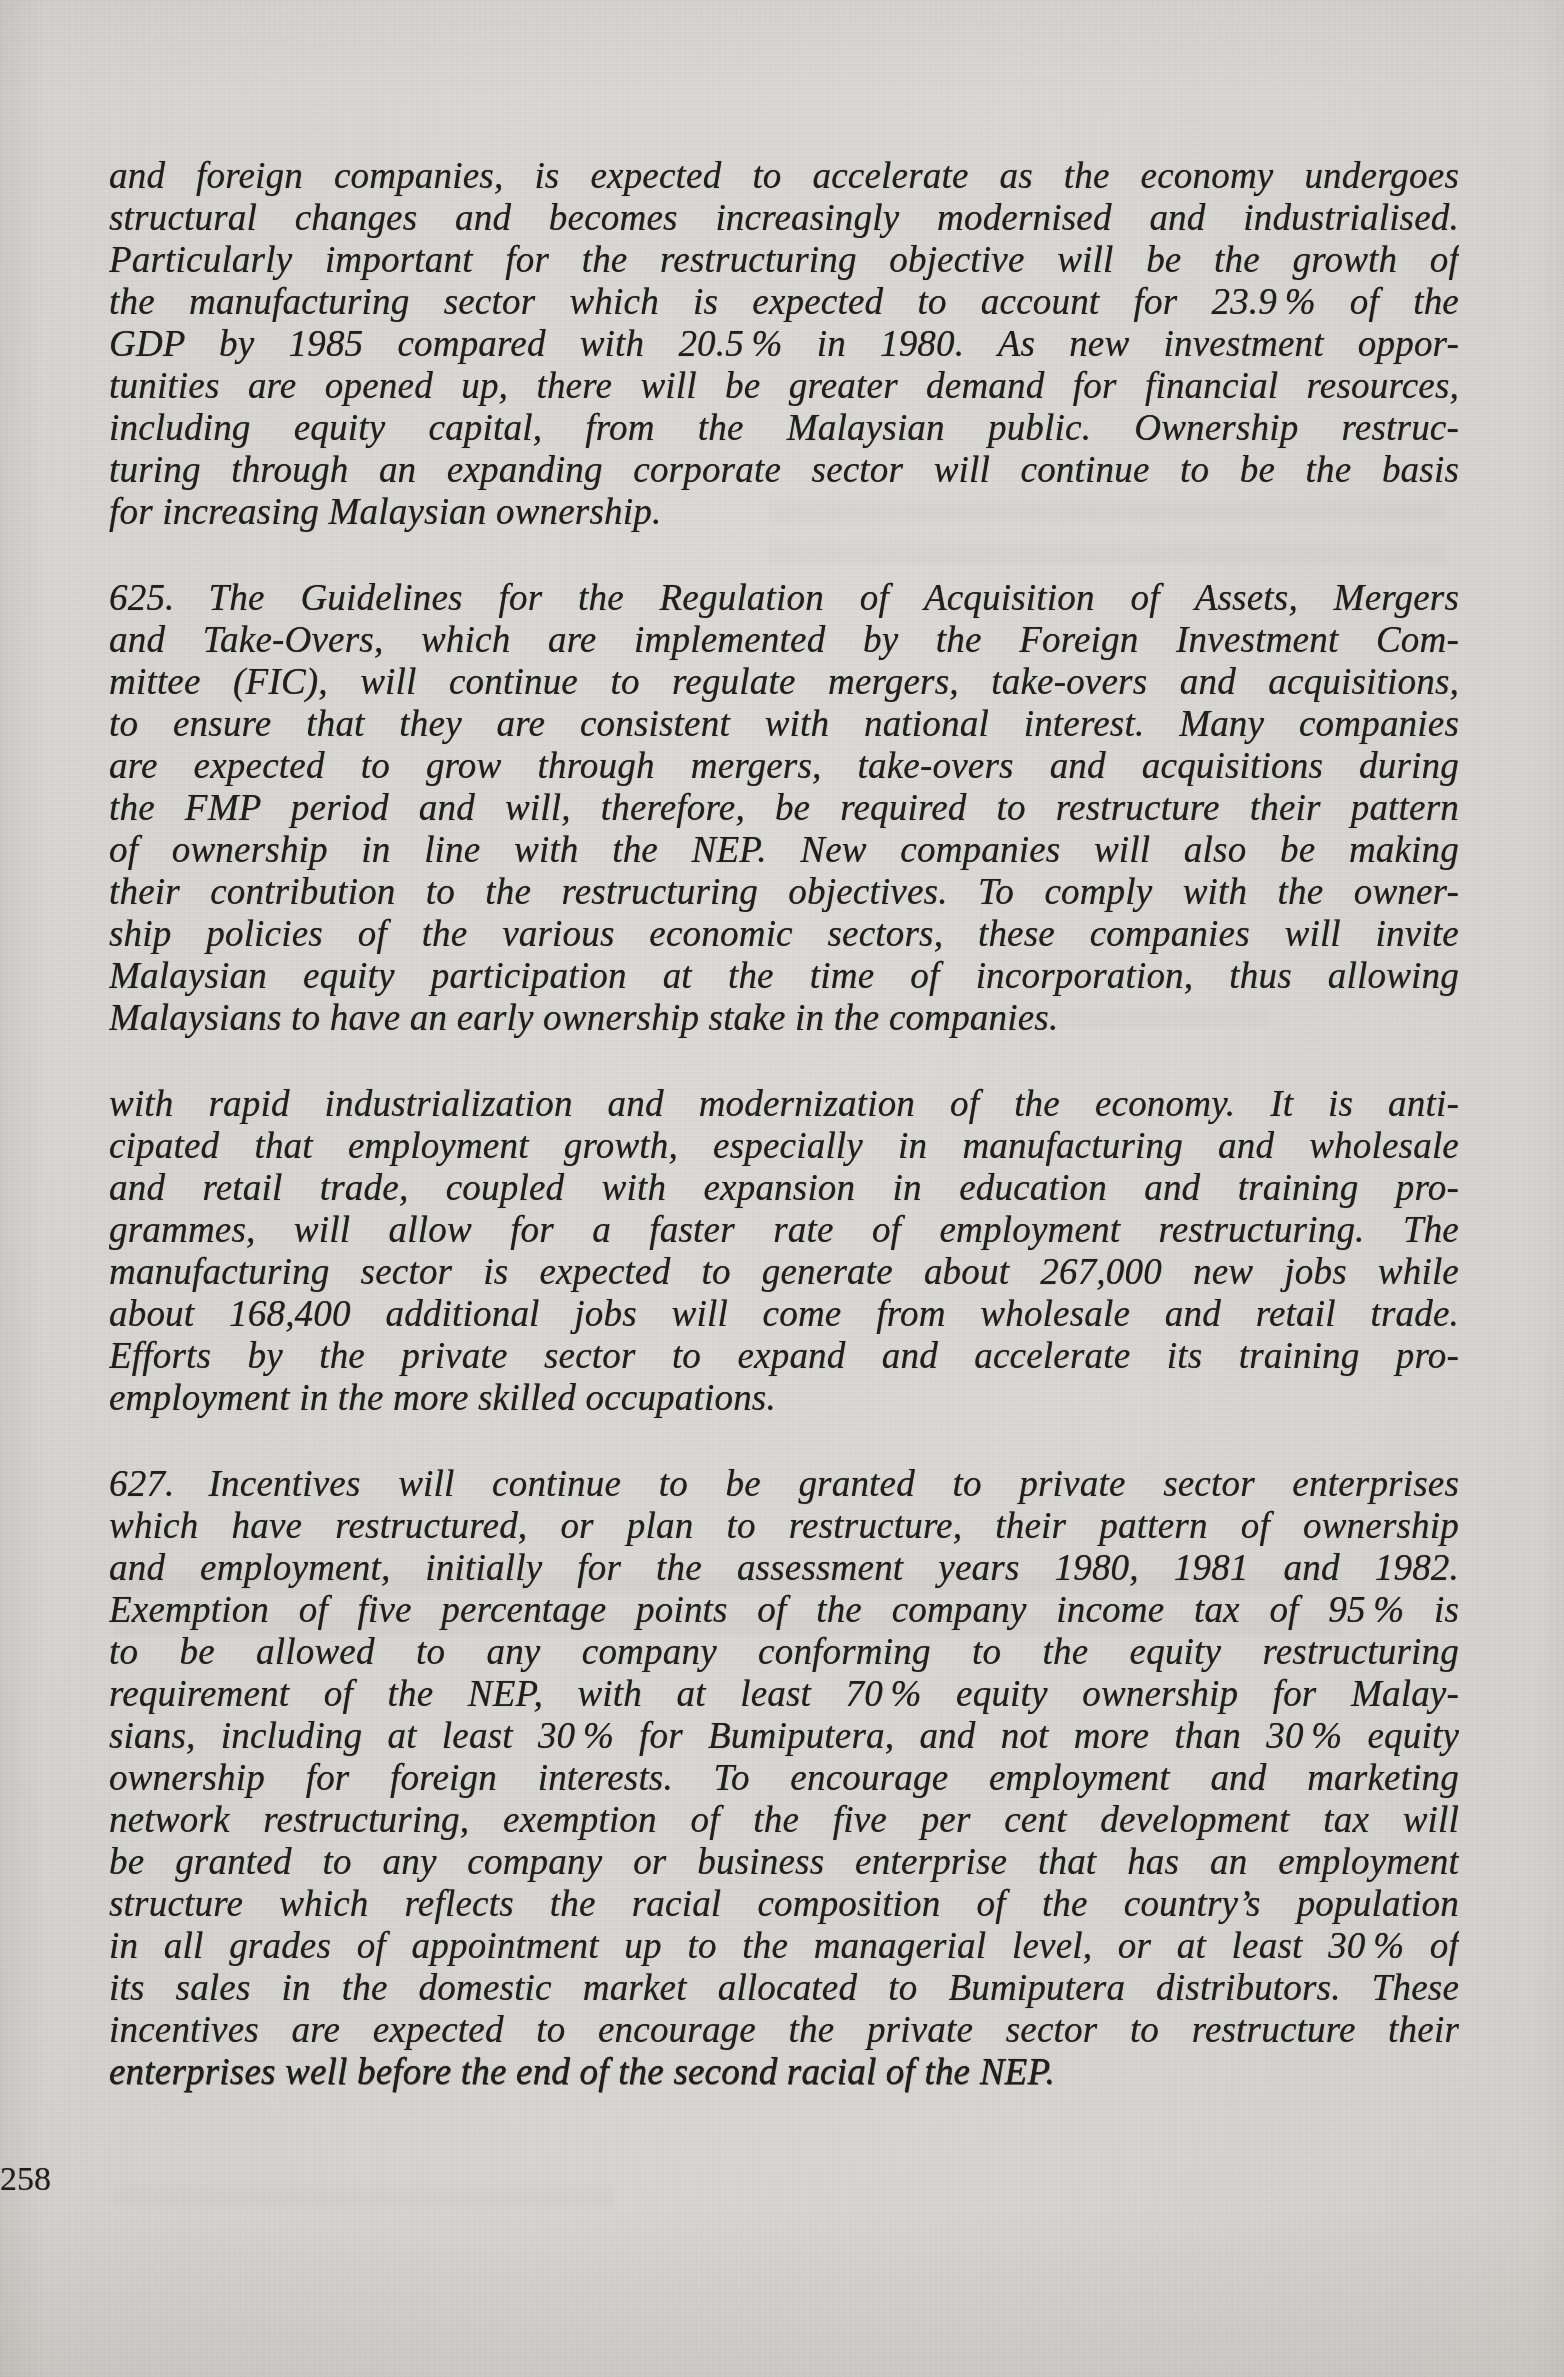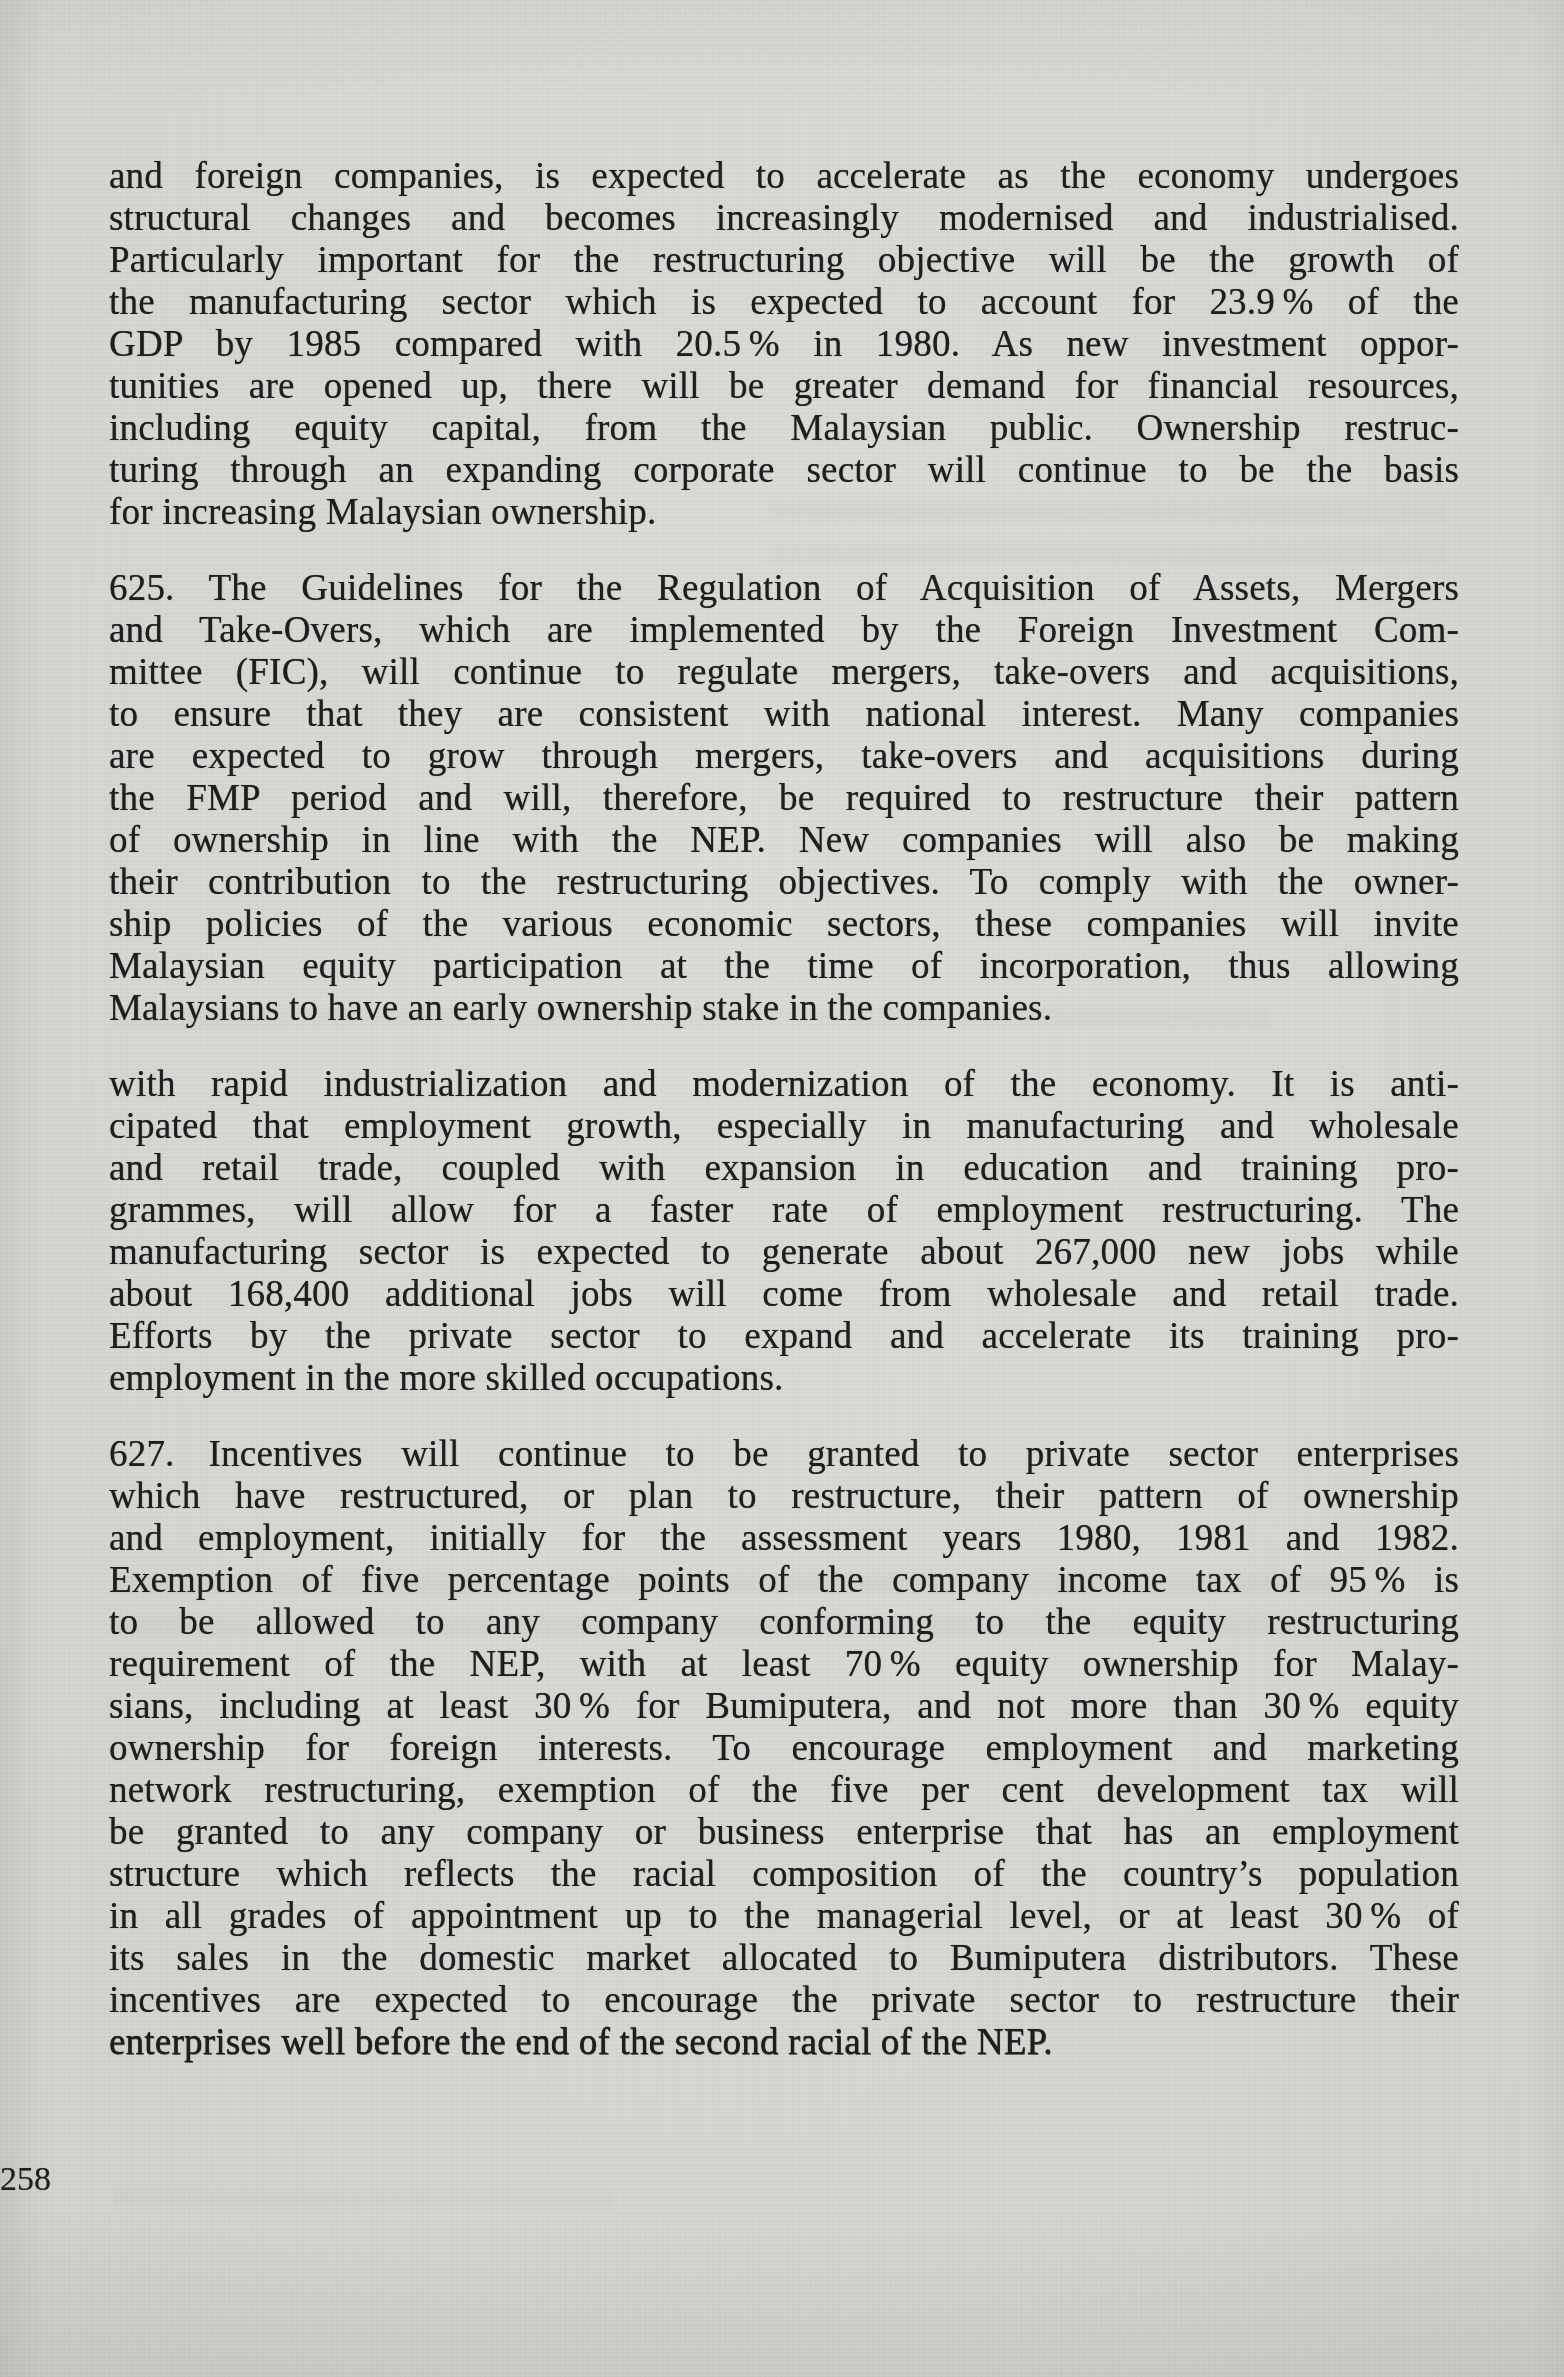--- a/index.html
+++ b/index.html
@@ -30,23 +30,24 @@
       repeating-linear-gradient(180deg, rgba(90,90,85,0.025) 0 1.6px, rgba(255,255,255,0.02) 1.6px 4px),
       repeating-linear-gradient(90deg, rgba(90,90,85,0.015) 0 2.4px, rgba(255,255,255,0.012) 2.4px 5.7px);
     pointer-events: none;
   }
   .text-block {
     position: absolute;
     left: 109px;
     top: 155px;
     width: 1350px;
     color: var(--ink, #1e1e1e);
+    font-style: italic;
   }
   .paragraph + .paragraph {
-    margin-top: 34px;
+    margin-top: 44px;
   }
   .line {
     font-size: 37px;
     line-height: 42px;
     height: 42px;
     overflow: hidden;
     white-space: normal;
     text-align: justify;
     text-align-last: justify;
     text-shadow: 0 0 0.8px rgba(25,25,25,0.55), 0.4px 0.4px 0.4px rgba(40,40,40,0.25);

